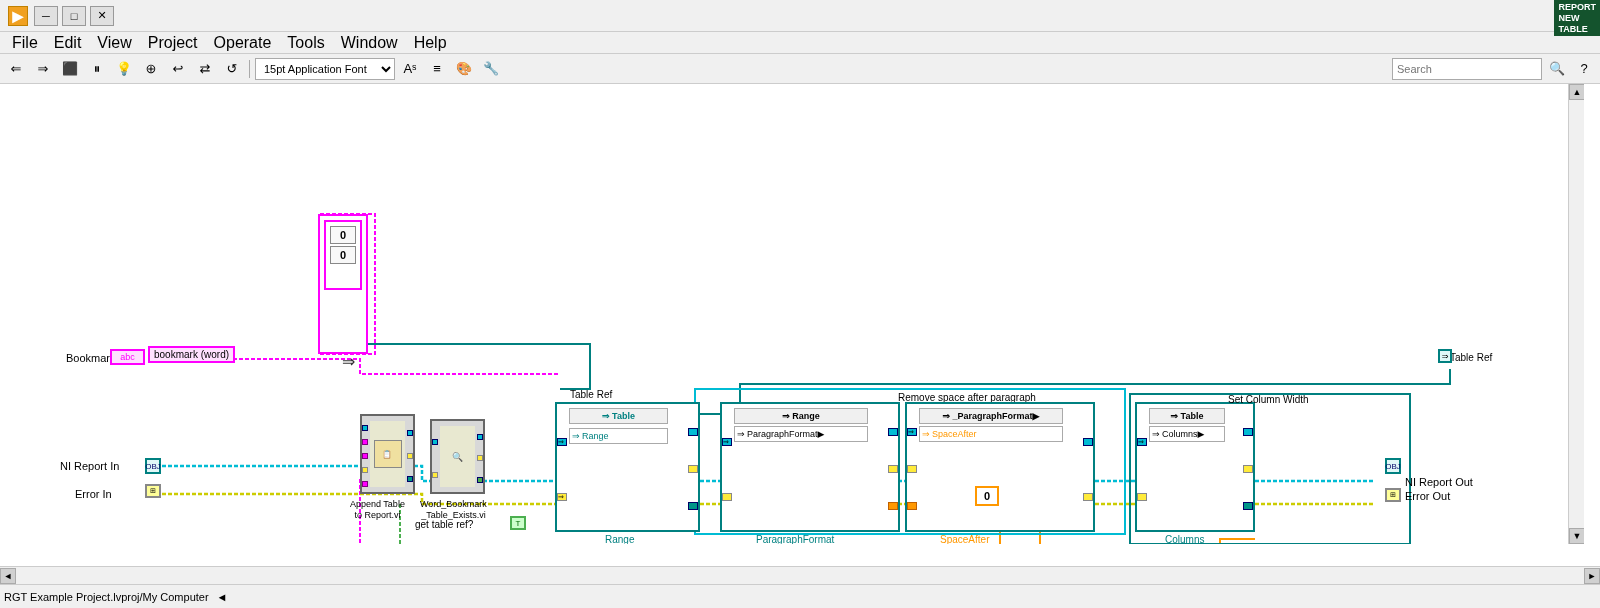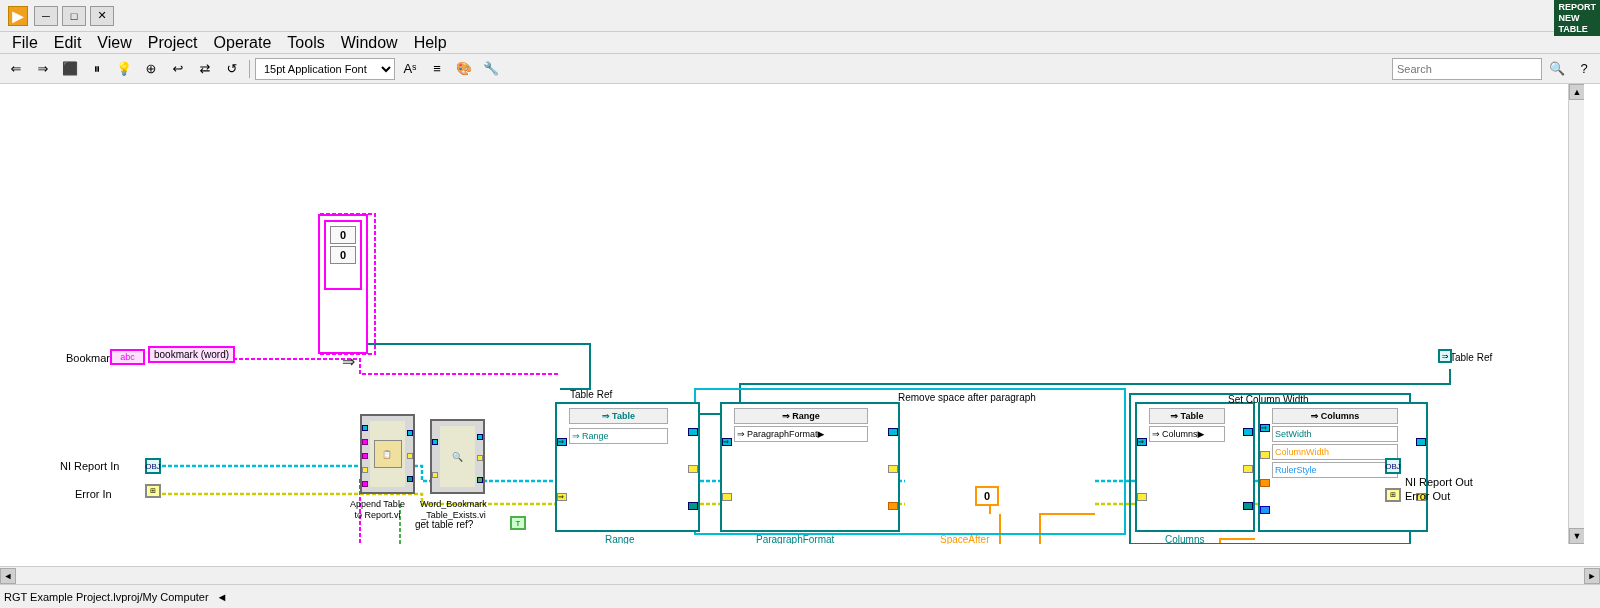--- a/index.html
+++ b/index.html
@@ -314,20 +314,35 @@
       <div style="position:absolute; right:0; top:10px; width:10px; height:110px; display:flex; flex-direction:column; justify-content:space-around;">
         <div style="width:10px; height:8px; background:#00bcd4; border:1px solid #006;"></div>
         <div style="width:10px; height:8px; background:#ffeb3b; border:1px solid #888;"></div>
         <div style="width:10px; height:8px; background:#ff9800; border:1px solid #c06000;"></div>
       </div>
     </div>
     <div style="position:absolute; left:756px; top:450px; font-size:10px; color:#008080;">ParagraphFormat</div>
 
     <div style="position:absolute; left:898px; top:308px; font-size:10px; white-space:nowrap;">Remove space after paragraph</div>
 
+    <div style="position:absolute; left:905px; top:318px; width:190px; height:130px; border:2px solid #008080; background:white;">
+      <div style="position:absolute; left:0; top:10px; width:10px; height:110px; display:flex; flex-direction:column; justify-content:space-around;">
+        <div style="width:10px; height:8px; background:#00bcd4; border:1px solid #006; display:flex; align-items:center; font-size:7px;">⇒</div>
+        <div style="width:10px; height:8px; background:#ffeb3b; border:1px solid #888;"></div>
+        <div style="width:10px; height:8px; background:#ff9800; border:1px solid #c06000;"></div>
+      </div>
+      <div style="position:absolute; left:12px; top:4px; right:30px; bottom:4px; display:flex; flex-direction:column; gap:2px;">
+        <div style="border:1px solid #aaa; padding:2px; font-size:9px; font-weight:bold; text-align:center; background:#f0f0f0;">⇒ _ParagraphFormat▶</div>
+        <div style="border:1px solid #aaa; padding:2px; font-size:9px; color:#ff9800;">⇒ SpaceAfter</div>
+      </div>
+      <div style="position:absolute; right:0; top:10px; width:10px; height:110px; display:flex; flex-direction:column; justify-content:space-around;">
+        <div style="width:10px; height:8px; background:#00bcd4; border:1px solid #006;"></div>
+        <div style="width:10px; height:8px; background:#ffeb3b; border:1px solid #888;"></div>
+      </div>
+    </div>
     <div style="position:absolute; left:940px; top:450px; font-size:10px; color:#ff9800;">SpaceAfter</div>
 
     <div style="position:absolute; left:975px; top:402px; width:24px; height:20px; border:2px solid #ff9800; background:white; display:flex; align-items:center; justify-content:center; font-size:11px; font-weight:bold;">0</div>
 
     <div style="position:absolute; left:1135px; top:318px; width:120px; height:130px; border:2px solid #008080; background:white;">
       <div style="position:absolute; left:0; top:10px; width:10px; height:110px; display:flex; flex-direction:column; justify-content:space-around;">
         <div style="width:10px; height:8px; background:#00bcd4; border:1px solid #006; display:flex; align-items:center; font-size:7px;">⇒</div>
         <div style="width:10px; height:8px; background:#ffeb3b; border:1px solid #888;"></div>
       </div>
       <div style="position:absolute; left:12px; top:4px; right:28px; bottom:4px; display:flex; flex-direction:column; gap:2px;">
@@ -337,38 +352,20 @@
       <div style="position:absolute; right:0; top:10px; width:10px; height:110px; display:flex; flex-direction:column; justify-content:space-around;">
         <div style="width:10px; height:8px; background:#00bcd4; border:1px solid #006;"></div>
         <div style="width:10px; height:8px; background:#ffeb3b; border:1px solid #888;"></div>
         <div style="width:10px; height:8px; background:#009688; border:1px solid #006;"></div>
       </div>
     </div>
     <div style="position:absolute; left:1165px; top:450px; font-size:10px; color:#008080;">Columns</div>
 
     <div style="position:absolute; left:1228px; top:310px; font-size:10px; white-space:nowrap;">Set Column Width</div>
 
-    <div style="position:absolute; left:1258px; top:318px; width:170px; height:130px; border:2px solid #008080; background:white;">
-      <div style="position:absolute; left:0; top:10px; width:10px; height:110px; display:flex; flex-direction:column; justify-content:space-around;">
-        <div style="width:10px; height:8px; background:#00bcd4; border:1px solid #006; display:flex; align-items:center; font-size:7px;">⇒</div>
-        <div style="width:10px; height:8px; background:#ffeb3b; border:1px solid #888;"></div>
-        <div style="width:10px; height:8px; background:#ff9800; border:1px solid #c06000;"></div>
-        <div style="width:10px; height:8px; background:#2196f3; border:1px solid #0000c0;"></div>
-      </div>
-      <div style="position:absolute; left:12px; top:4px; right:28px; bottom:4px; display:flex; flex-direction:column; gap:2px;">
-        <div style="border:1px solid #aaa; padding:2px; font-size:9px; font-weight:bold; text-align:center; background:#f0f0f0;">⇒ Columns</div>
-        <div style="border:1px solid #aaa; padding:2px; font-size:9px; color:#008080;">SetWidth</div>
-        <div style="border:1px solid #aaa; padding:2px; font-size:9px; color:#ff9800;">ColumnWidth</div>
-        <div style="border:1px solid #aaa; padding:2px; font-size:9px; color:#2196f3;">RulerStyle</div>
-      </div>
-      <div style="position:absolute; right:0; top:10px; width:10px; height:110px; display:flex; flex-direction:column; justify-content:space-around;">
-        <div style="width:10px; height:8px; background:#00bcd4; border:1px solid #006;"></div>
-        <div style="width:10px; height:8px; background:#ffeb3b; border:1px solid #888;"></div>
-      </div>
-    </div>
 
     <div style="position:absolute; left:1450px; top:268px; font-size:10px;">Table Ref</div>
     <div style="position:absolute; left:1438px; top:265px; width:14px; height:14px; border:2px solid #008080; background:#e0f8f8; display:flex; align-items:center; justify-content:center; font-size:8px;">⇒</div>
 
     <div style="position:absolute; left:1385px; top:374px; width:16px; height:16px; border:2px solid #008080; background:#e0f8f8; display:flex; align-items:center; justify-content:center; font-size:8px; color:#006;">OBJ</div>
     <div style="position:absolute; left:1405px; top:392px; font-size:11px;">NI Report Out</div>
 
     <div style="position:absolute; left:1385px; top:404px; width:16px; height:14px; border:2px solid #888; background:#ffff99; display:flex; align-items:center; justify-content:center; font-size:7px;">⊞</div>
     <div style="position:absolute; left:1405px; top:406px; font-size:11px;">Error Out</div>
 

